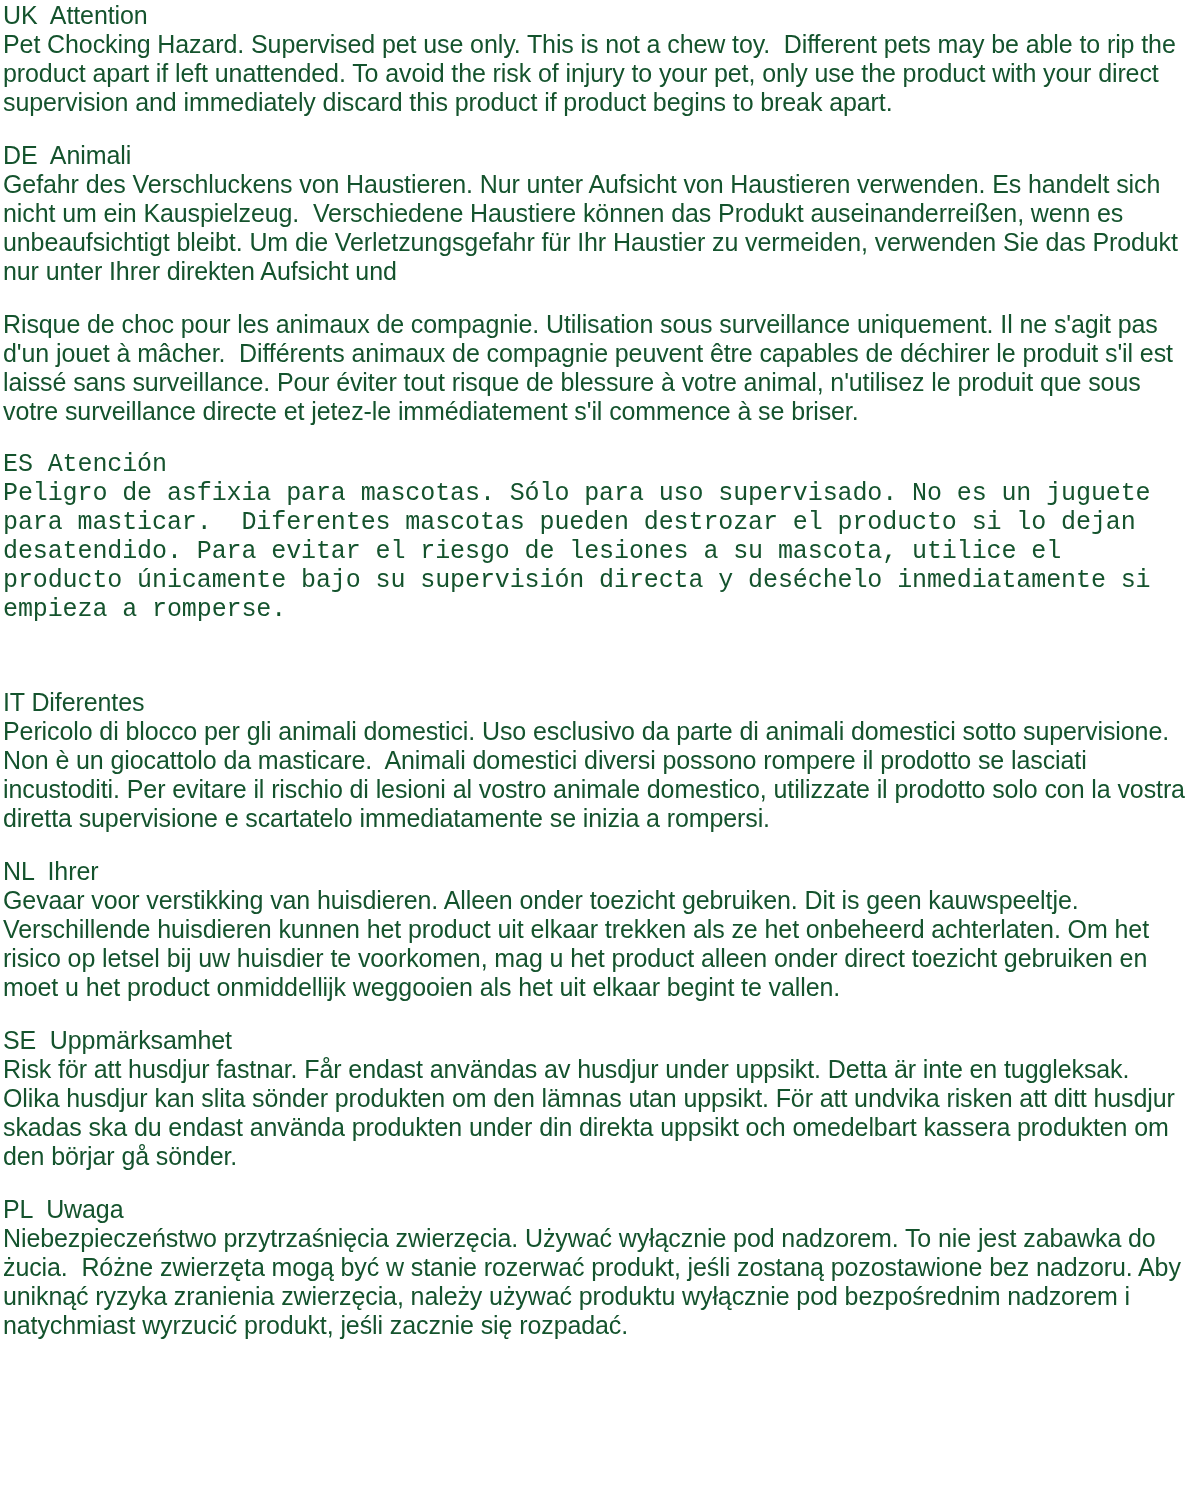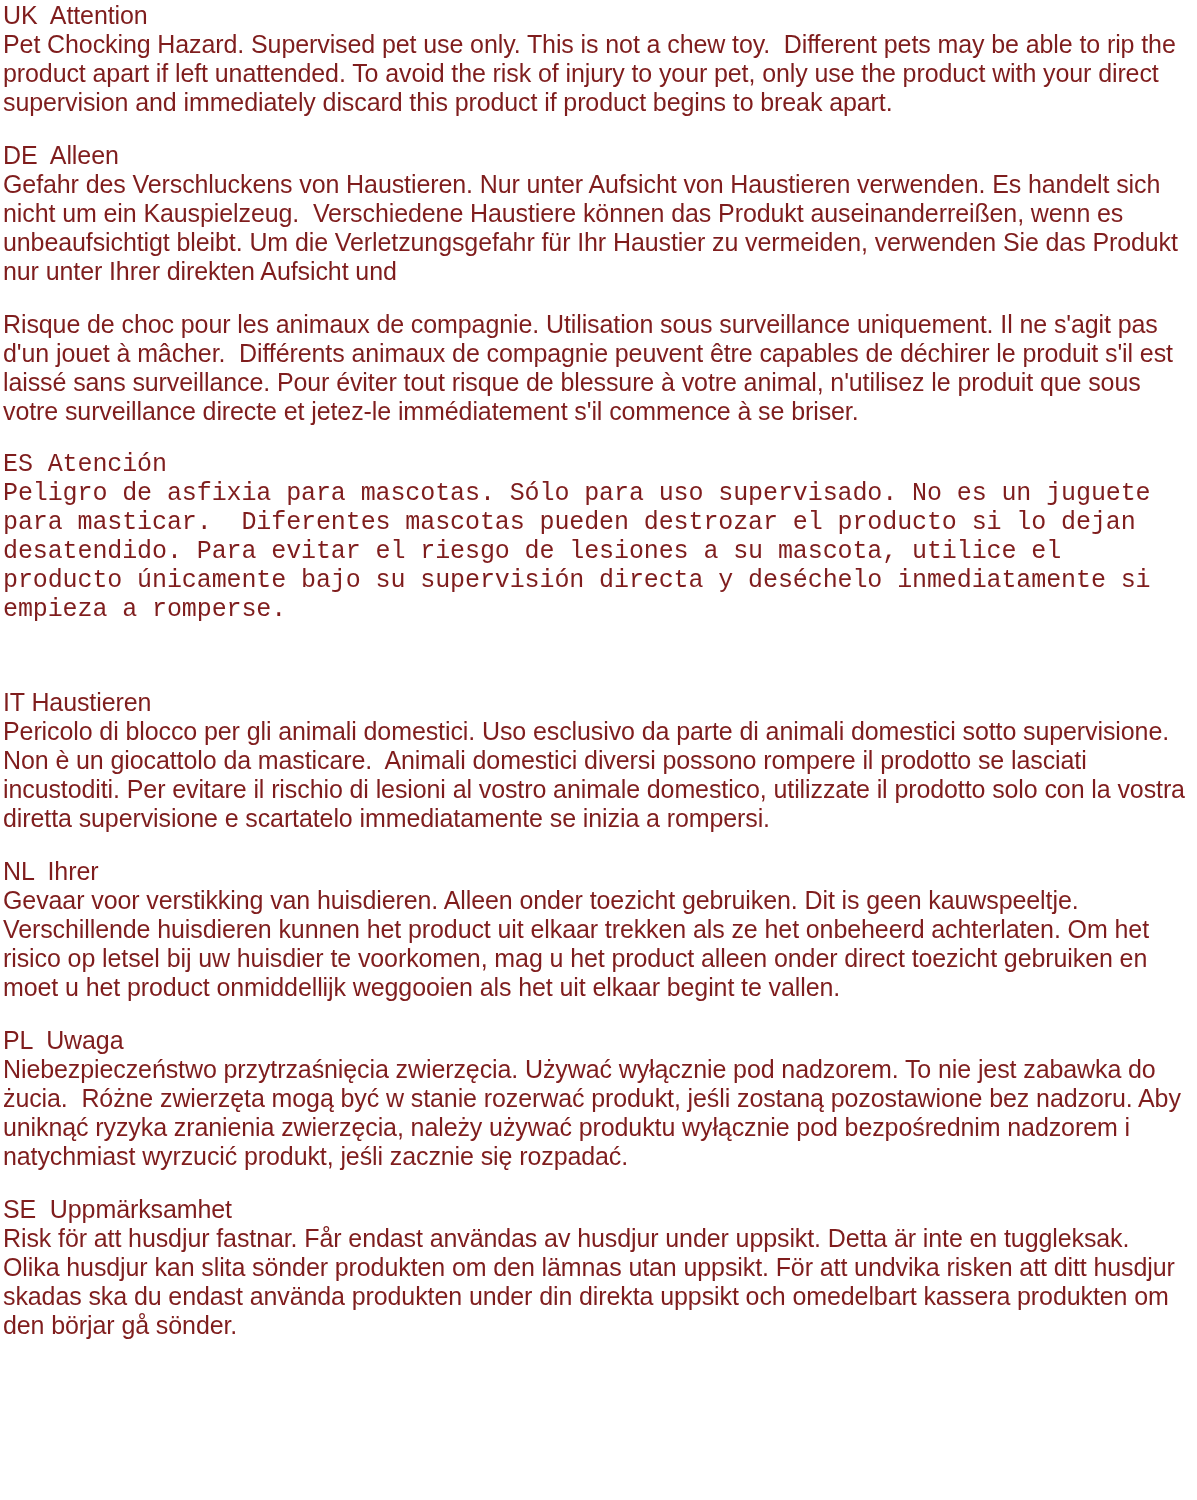--- a/index.html
+++ b/index.html
@@ -6,21 +6,21 @@
     margin: 0;
     padding: 0;
     background: #ffffff;
   }
   .page {
     width: 1197px;
     height: 1500px;
     box-sizing: border-box;
     padding: 1px 6px 0 3px;
     background: #ffffff;
-    color: #7f1d1d;
+    color: #14532d;
     font-family: "Liberation Sans", sans-serif;
     font-size: 25px;
     line-height: 29px;
     letter-spacing: -0.1px;
     overflow: hidden;
   }
   .section {
     margin: 0 0 24px 0;
   }
   .section.gap-xl {
@@ -43,46 +43,46 @@
 <body>
 
 <div class="page">
 
   <div class="section">
     <div class="section-heading">UK  Attention</div>
     <div class="section-body">Pet Chocking Hazard. Supervised pet use only. This is not a chew toy.  Different pets may be able to rip the product apart if left unattended. To avoid the risk of injury to your pet, only use the product with your direct supervision and immediately discard this product if product begins to break apart.</div>
   </div>
 
   <div class="section">
-    <div class="section-heading">DE  Alleen</div>
+    <div class="section-heading">DE  Animali</div>
     <div class="section-body">Gefahr des Verschluckens von Haustieren. Nur unter Aufsicht von Haustieren verwenden. Es handelt sich nicht um ein Kauspielzeug.  Verschiedene Haustiere können das Produkt auseinanderreißen, wenn es unbeaufsichtigt bleibt. Um die Verletzungsgefahr für Ihr Haustier zu vermeiden, verwenden Sie das Produkt nur unter Ihrer direkten Aufsicht und</div>
   </div>
 
   <div class="section">
     <div class="section-body">Risque de choc pour les animaux de compagnie. Utilisation sous surveillance uniquement. Il ne s'agit pas d'un jouet à mâcher.  Différents animaux de compagnie peuvent être capables de déchirer le produit s'il est laissé sans surveillance. Pour éviter tout risque de blessure à votre animal, n'utilisez le produit que sous votre surveillance directe et jetez-le immédiatement s'il commence à se briser.</div>
   </div>
 
   <div class="section gap-xl">
     <div class="section-heading">ES Atención</div>
     <div class="section-body">Peligro de asfixia para mascotas. Sólo para uso supervisado. No es un juguete para masticar.  Diferentes mascotas pueden destrozar el producto si lo dejan desatendido. Para evitar el riesgo de lesiones a su mascota, utilice el producto únicamente bajo su supervisión directa y deséchelo inmediatamente si empieza a romperse.</div>
   </div>
 
   <div class="section">
-    <div class="section-heading">IT Haustieren</div>
+    <div class="section-heading">IT Diferentes</div>
     <div class="section-body">Pericolo di blocco per gli animali domestici. Uso esclusivo da parte di animali domestici sotto supervisione. Non è un giocattolo da masticare.  Animali domestici diversi possono rompere il prodotto se lasciati incustoditi. Per evitare il rischio di lesioni al vostro animale domestico, utilizzate il prodotto solo con la vostra diretta supervisione e scartatelo immediatamente se inizia a rompersi.</div>
   </div>
 
   <div class="section">
     <div class="section-heading">NL  Ihrer</div>
     <div class="section-body">Gevaar voor verstikking van huisdieren. Alleen onder toezicht gebruiken. Dit is geen kauwspeeltje.  Verschillende huisdieren kunnen het product uit elkaar trekken als ze het onbeheerd achterlaten. Om het risico op letsel bij uw huisdier te voorkomen, mag u het product alleen onder direct toezicht gebruiken en moet u het product onmiddellijk weggooien als het uit elkaar begint te vallen.</div>
   </div>
 
   <div class="section">
-    <div class="section-heading">PL  Uwaga</div>
-    <div class="section-body">Niebezpieczeństwo przytrzaśnięcia zwierzęcia. Używać wyłącznie pod nadzorem. To nie jest zabawka do żucia.  Różne zwierzęta mogą być w stanie rozerwać produkt, jeśli zostaną pozostawione bez nadzoru. Aby uniknąć ryzyka zranienia zwierzęcia, należy używać produktu wyłącznie pod bezpośrednim nadzorem i natychmiast wyrzucić produkt, jeśli zacznie się rozpadać.</div>
+    <div class="section-heading">SE  Uppmärksamhet</div>
+    <div class="section-body">Risk för att husdjur fastnar. Får endast användas av husdjur under uppsikt. Detta är inte en tuggleksak.  Olika husdjur kan slita sönder produkten om den lämnas utan uppsikt. För att undvika risken att ditt husdjur skadas ska du endast använda produkten under din direkta uppsikt och omedelbart kassera produkten om den börjar gå sönder.</div>
   </div>
 
   <div class="section">
-    <div class="section-heading">SE  Uppmärksamhet</div>
-    <div class="section-body">Risk för att husdjur fastnar. Får endast användas av husdjur under uppsikt. Detta är inte en tuggleksak.  Olika husdjur kan slita sönder produkten om den lämnas utan uppsikt. För att undvika risken att ditt husdjur skadas ska du endast använda produkten under din direkta uppsikt och omedelbart kassera produkten om den börjar gå sönder.</div>
+    <div class="section-heading">PL  Uwaga</div>
+    <div class="section-body">Niebezpieczeństwo przytrzaśnięcia zwierzęcia. Używać wyłącznie pod nadzorem. To nie jest zabawka do żucia.  Różne zwierzęta mogą być w stanie rozerwać produkt, jeśli zostaną pozostawione bez nadzoru. Aby uniknąć ryzyka zranienia zwierzęcia, należy używać produktu wyłącznie pod bezpośrednim nadzorem i natychmiast wyrzucić produkt, jeśli zacznie się rozpadać.</div>
   </div>
 
 </div>
 
 </body></html>

